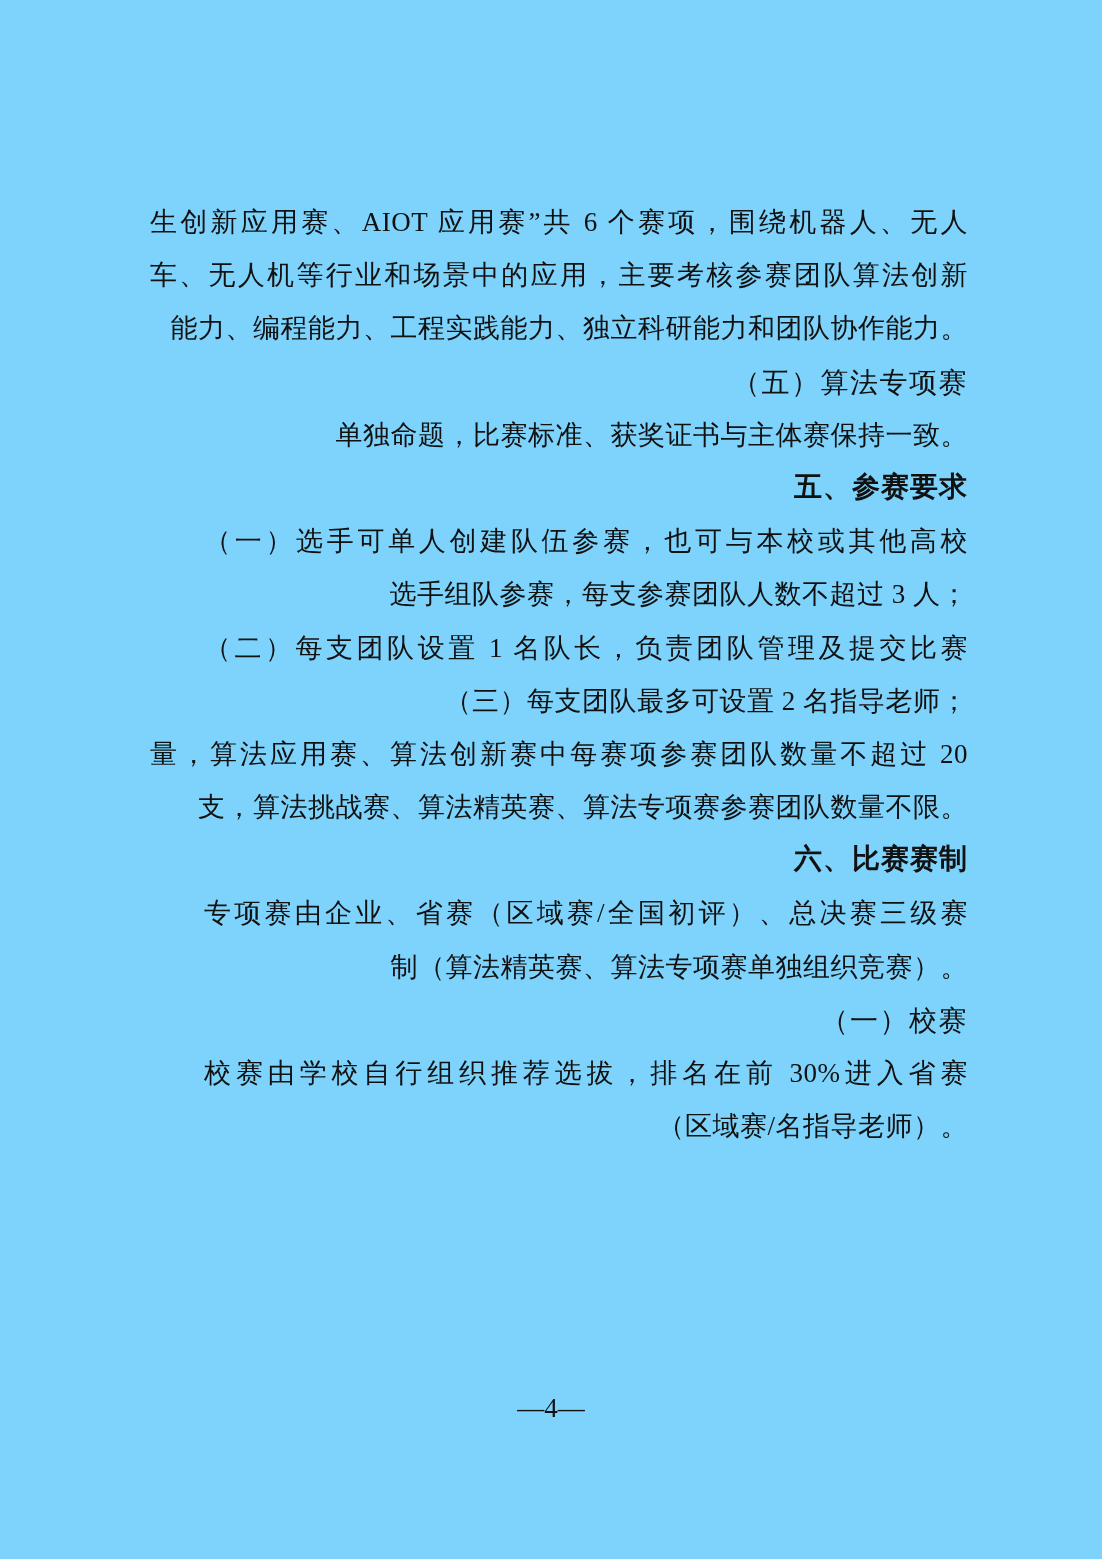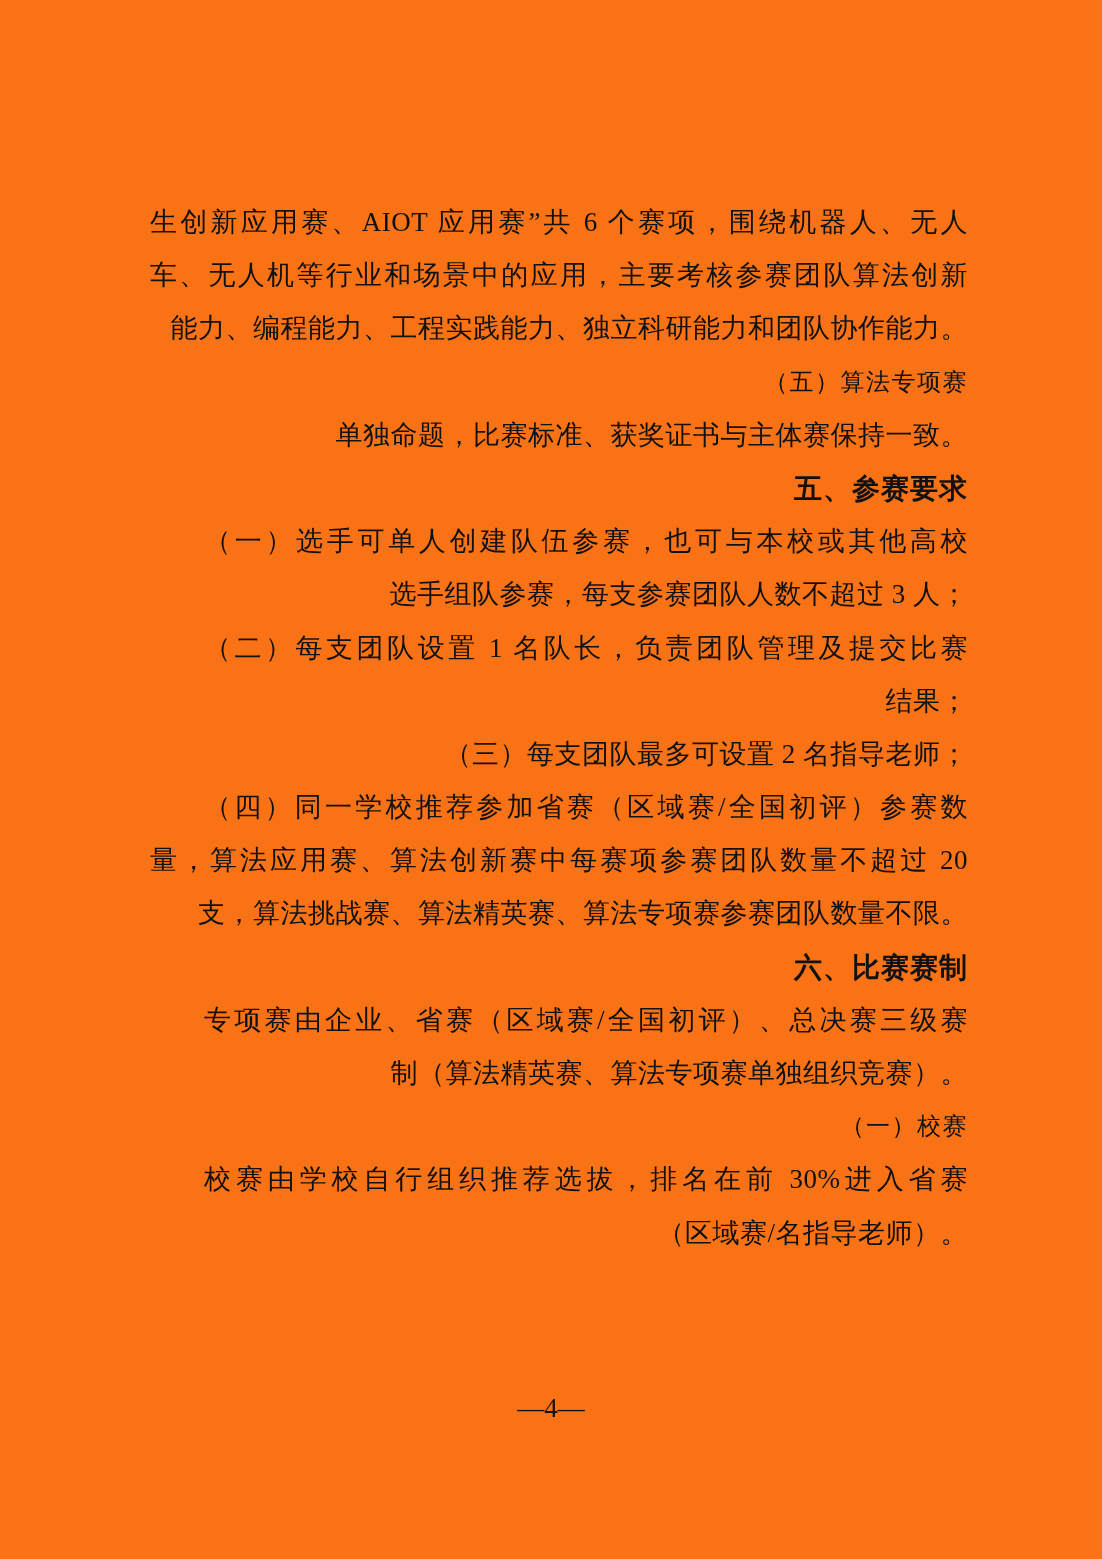--- a/index.html
+++ b/index.html
@@ -4,21 +4,21 @@
 <style>
   html, body {
     margin: 0;
     padding: 0;
     background: #ffffff;
   }
   .page {
     position: relative;
     width: 1102px;
     height: 1559px;
-    background: #f97316;
+    background: #7dd3fc;
     overflow: hidden;
     font-family: "Liberation Serif", "DejaVu Serif", serif;
     color: #111111;
   }
   .content {
     position: absolute;
     left: 150px;
     top: 196px;
     width: 818px;
   }
@@ -35,28 +35,28 @@
     text-align: justify;
     text-align-last: justify;
     text-justify: inter-character;
   }
   
   .ind {
     text-indent: 2em;
   }
   
   .h1 {
-    font-family: Liberation Sans, sans-serif;
+    font-family: Liberation Mono, monospace;
     font-weight: 700;
     font-size: 28px;
     letter-spacing: 1px;
   }
   
   .h2 {
-    font-size: 24px;
+    font-size: 28px;
     letter-spacing: 1.5px;
   }
   .footer {
     position: absolute;
     left: 0;
     right: 0;
     top: 1392px;
     text-align: center;
     font-size: 27px;
     line-height: 32px;
@@ -70,23 +70,21 @@
   <div class="content">
     <div class="ln fill">生创新应用赛、AIOT 应用赛”共 6 个赛项，围绕机器人、无人</div>
     <div class="ln fill">车、无人机等行业和场景中的应用，主要考核参赛团队算法创新</div>
     <div class="ln">能力、编程能力、工程实践能力、独立科研能力和团队协作能力。</div>
     <div class="ln ind h2">（五）算法专项赛</div>
     <div class="ln">单独命题，比赛标准、获奖证书与主体赛保持一致。</div>
     <div class="ln ind h1">五、参赛要求</div>
     <div class="ln ind fill">（一）选手可单人创建队伍参赛，也可与本校或其他高校</div>
     <div class="ln">选手组队参赛，每支参赛团队人数不超过 3 人；</div>
     <div class="ln ind fill">（二）每支团队设置 1 名队长，负责团队管理及提交比赛</div>
-    <div class="ln">结果；</div>
     <div class="ln ind">（三）每支团队最多可设置 2 名指导老师；</div>
-    <div class="ln ind fill">（四）同一学校推荐参加省赛（区域赛/全国初评）参赛数</div>
     <div class="ln fill">量，算法应用赛、算法创新赛中每赛项参赛团队数量不超过 20</div>
     <div class="ln">支，算法挑战赛、算法精英赛、算法专项赛参赛团队数量不限。</div>
     <div class="ln ind h1">六、比赛赛制</div>
     <div class="ln ind fill">专项赛由企业、省赛（区域赛/全国初评）、总决赛三级赛</div>
     <div class="ln">制（算法精英赛、算法专项赛单独组织竞赛）。</div>
     <div class="ln ind h2">（一）校赛</div>
     <div class="ln ind fill">校赛由学校自行组织推荐选拔，排名在前 30%进入省赛</div>
     <div class="ln">（区域赛/名指导老师）。</div>
   </div>
 

